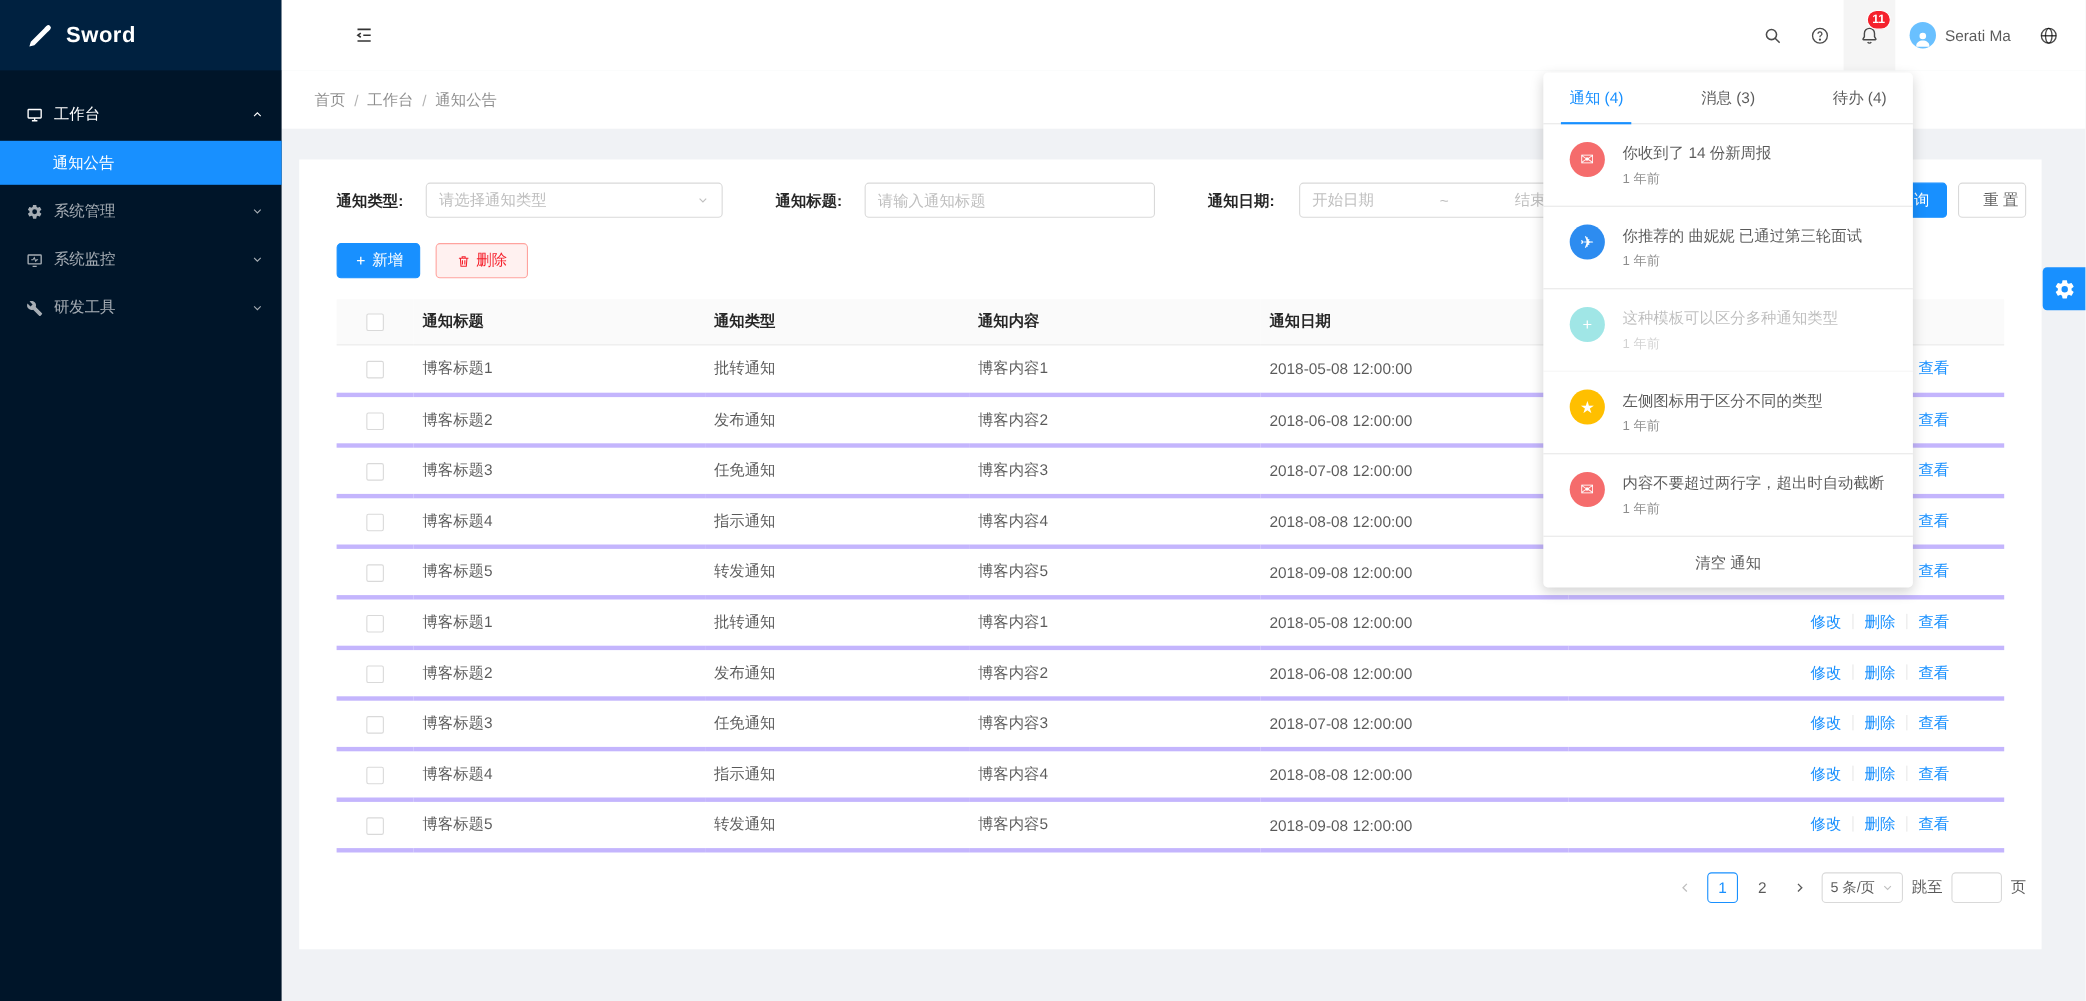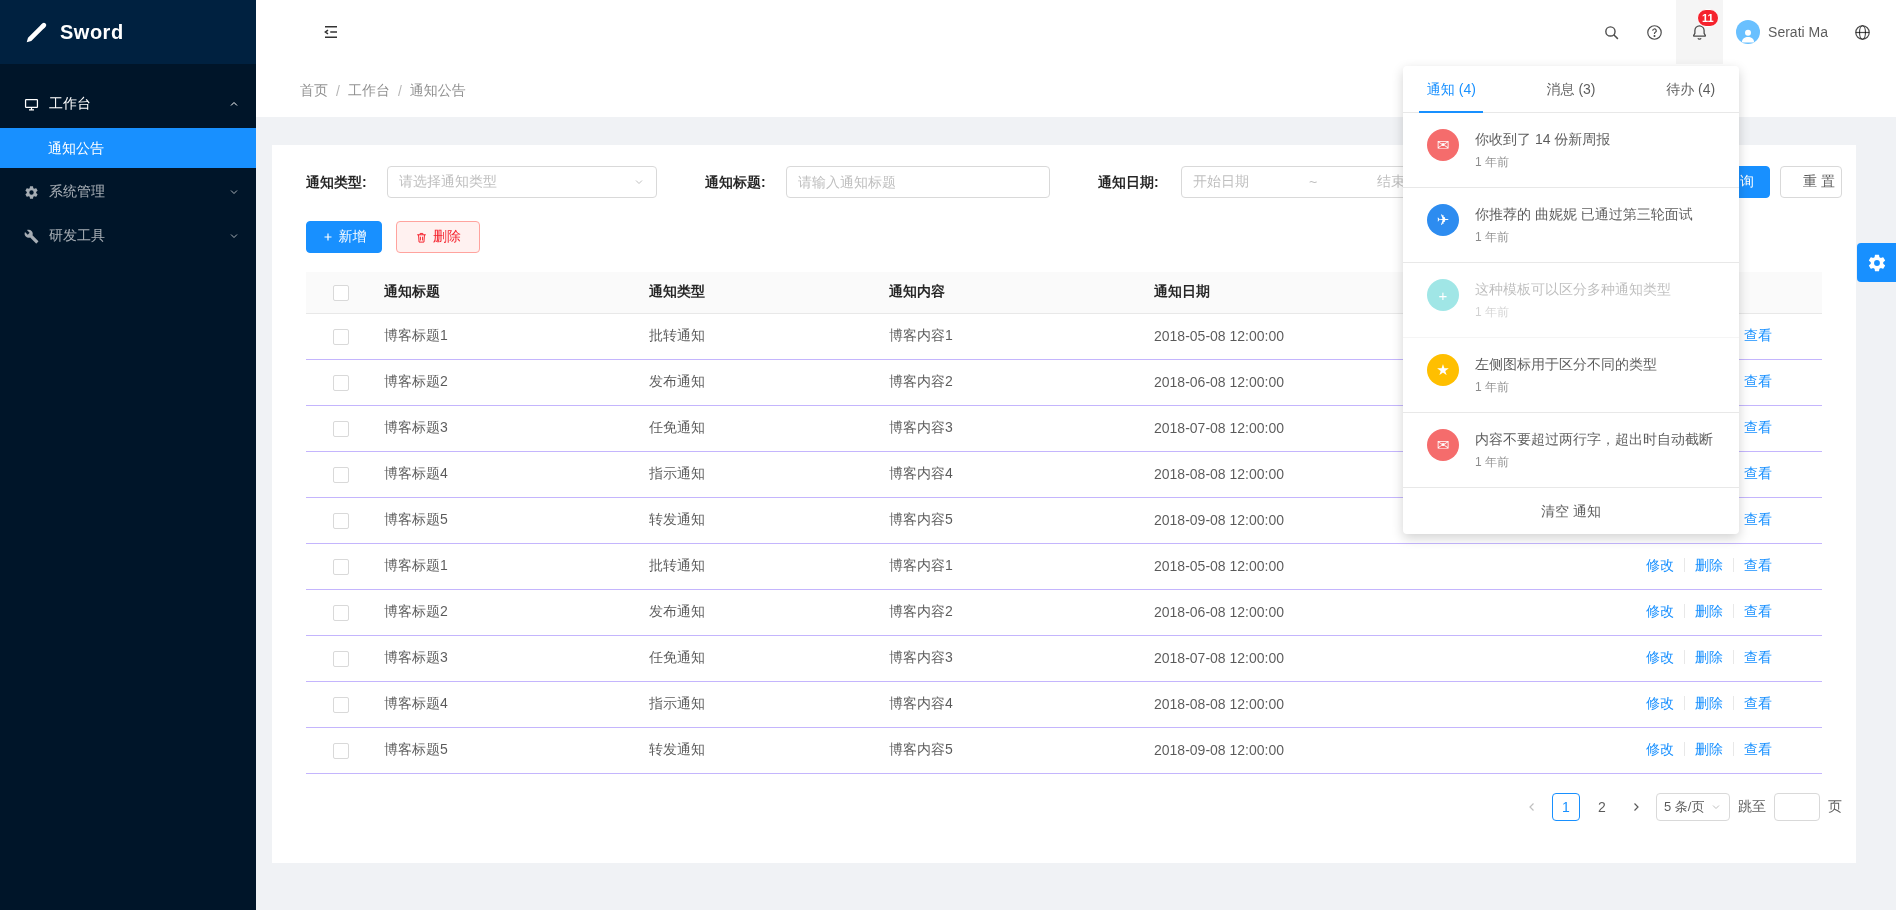--- a/index.html
+++ b/index.html
@@ -32,21 +32,21 @@
   .h-item { display:flex; align-items:center; padding:0 13px; cursor:pointer; color:rgba(0,0,0,0.7); }
   .h-item > svg { width:17px; height:17px; }
   .bell-wrap { background:#f5f5f5; position:relative; padding:0 15px; }
   .badge { position:absolute; top:9px; left:21px; background:#f5222d; color:#fff; font-size:11px; line-height:16px; height:18px; min-width:18px; padding:0 4px; border-radius:9px; border:1px solid #fff; text-align:center; font-weight:bold; }
   .user { gap:8px; }
   .avatar { width:24px; height:24px; border-radius:50%; background:#69c0ff; display:inline-flex; align-items:flex-end; justify-content:center; overflow:hidden; }
   .avatar svg { width:18px; height:18px; }
   .username { font-size:14px; color:rgba(0,0,0,0.65); }
 
   
-  .crumb-bar { position:absolute; left:256px; top:64px; right:0; height:53px; background:#fff; display:flex; align-items:center; padding-left:44px; gap:8px; color:rgba(0,0,0,0.45); }
+  .crumb-bar { position:absolute; left:256px; top:64px; right:0; height:53px; background:#fff; display:flex; align-items:center; padding-left:30px; gap:8px; color:rgba(0,0,0,0.45); }
   .crumb { cursor:pointer; }
   .crumb-sep { color:rgba(0,0,0,0.3); }
 
   
   .card { position:absolute; left:272px; top:145px; width:1584px; height:718px; background:#fff; }
 
   .filter-row { position:absolute; left:0; top:21px; width:100%; height:32px; }
   .f-label { position:absolute; top:0; line-height:32px; color:rgba(0,0,0,0.85); font-weight:bold; }
   .l1 { left:34px; } .l2 { left:433px; } .l3 { left:826px; }
   .ctrl { position:absolute; top:0; height:32px; border:1px solid #d9d9d9; border-radius:4px; background:#fff; display:flex; align-items:center; padding:0 11px; color:#bfbfbf; cursor:pointer; }
@@ -61,21 +61,21 @@
   .f-reset  { position:absolute; left:1508px; top:0; width:62px;padding-left:16px; }
 
   .toolbar { position:absolute; left:34px; top:76px; display:flex; gap:14px; }
   .btn-add { width:76px; gap:5px; }
   .btn-add svg { width:12px; height:12px; }
   .btn-del { width:84px; gap:5px; color:#f5222d; background:#fff1f0; border-color:#ffa39e; }
   .btn-del svg { width:13px; height:13px; }
 
   .tbl { position:absolute; left:34px; top:127px; width:1516px; border-collapse:collapse; table-layout:fixed; }
   .tbl th { height:41px; background:#fafafa; text-align:left; font-weight:bold; color:rgba(0,0,0,0.85); font-size:14px; padding:0 8px; border-bottom:1px solid #e8e8e8; }
-  .tbl td { height:46px; font-size:14px; color:rgba(0,0,0,0.65); padding:0 8px; border-bottom:1px solid #c4b5fd; white-space:nowrap; overflow:hidden;margin-left:20px; }
+  .tbl td { height:46px; font-size:14px; color:rgba(0,0,0,0.65); padding:0 8px; border-bottom:4px solid #c4b5fd; white-space:nowrap; overflow:hidden;margin-left:20px; }
   .th-check, .td-check { text-align:center !important; }
   .checkbox { display:inline-block; width:16px; height:16px; border:1px solid #d9d9d9; border-radius:2px; background:#fff; vertical-align:middle; cursor:pointer; }
   .td-actions { text-align:right; padding-right:50px !important; }
   .lnk { color:#1890ff; text-decoration:none; cursor:pointer; }
   .sep { display:inline-block; width:1px; height:14px; background:#e8e8e8; margin:0 10px; vertical-align:-2px; }
 
   .pager { position:absolute; right:14px; top:648px; display:flex; align-items:center; gap:8px; color:rgba(0,0,0,0.65); }
   .pg-btn { width:24px; height:28px; display:flex; align-items:center; justify-content:center; cursor:pointer; }
   .pg-btn svg { width:12px; height:12px; }
   .pg-prev { color:rgba(0,0,0,0.25); }
@@ -125,20 +125,31 @@
         </svg>
     </div>
     <div class="submenu-item active">
       <span>通知公告</span>
     </div>
     <div class="menu-item">
       <svg class="mi-icon" viewBox="0 0 24 24" fill="currentColor">
         <path d="M19.43 12.98c.04-.32.07-.64.07-.98s-.03-.66-.07-.98l2.11-1.65a.5.5 0 0 0 .12-.64l-2-3.46a.5.5 0 0 0-.61-.22l-2.49 1a7.03 7.03 0 0 0-1.69-.98l-.38-2.65A.49.49 0 0 0 14 2h-4a.49.49 0 0 0-.49.42l-.38 2.65c-.61.25-1.17.59-1.69.98l-2.49-1a.5.5 0 0 0-.61.22l-2 3.46a.5.5 0 0 0 .12.64l2.11 1.65c-.04.32-.07.65-.07.98s.03.66.07.98l-2.11 1.65a.5.5 0 0 0-.12.64l2 3.46c.12.22.39.3.61.22l2.49-1c.52.39 1.08.73 1.69.98l.38 2.65c.04.24.24.42.49.42h4c.25 0 .45-.18.49-.42l.38-2.65c.61-.25 1.17-.59 1.69-.98l2.49 1c.22.08.49 0 .61-.22l2-3.46a.5.5 0 0 0-.12-.64l-2.11-1.65zM12 15.5a3.5 3.5 0 1 1 0-7 3.5 3.5 0 0 1 0 7z"></path>
       </svg>
       <span>系统管理</span>
+      <svg class="mi-chevron" viewBox="0 0 24 24" fill="none" stroke="currentColor" stroke-width="2">
+          <path d="M6 9l6 6 6-6"></path>
+        </svg>
+    </div>
+    <div class="menu-item">
+      <svg class="mi-icon" viewBox="0 0 24 24" fill="none" stroke="currentColor" stroke-width="2">
+        <rect x="2.5" y="4.5" width="19" height="13" rx="1"></rect>
+          <path d="M7 11.5h2.5l2-3 2 5 1.5-2H17" stroke-width="1.6"></path>
+          <path d="M9 21h6"></path>
+      </svg>
+      <span>系统监控</span>
       <svg class="mi-chevron" viewBox="0 0 24 24" fill="none" stroke="currentColor" stroke-width="2">
           <path d="M6 9l6 6 6-6"></path>
         </svg>
     </div>
     <div class="menu-item">
       <svg class="mi-icon" viewBox="0 0 24 24" fill="currentColor">
         <path d="M22.7 19l-9.1-9.1c.9-2.3.4-5-1.5-6.9-2-2-5-2.4-7.4-1.3L9 6 6 9 1.6 4.7C.4 7.1.9 10.1 2.9 12.1c1.9 1.9 4.6 2.4 6.9 1.5l9.1 9.1c.4.4 1 .4 1.4 0l2.3-2.3c.5-.4.5-1.1.1-1.4z"></path>
       </svg>
       <span>研发工具</span>
       <svg class="mi-chevron" viewBox="0 0 24 24" fill="none" stroke="currentColor" stroke-width="2">

